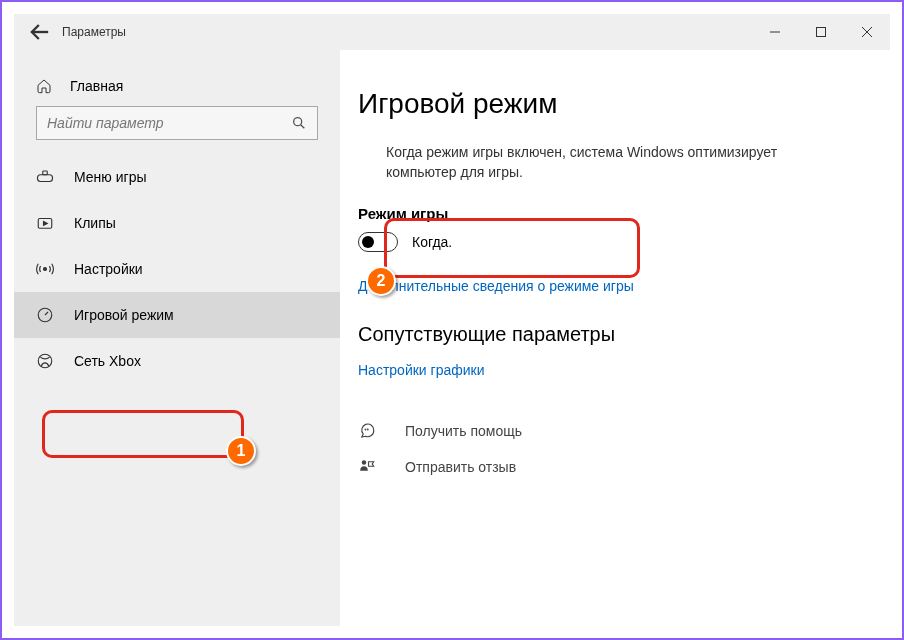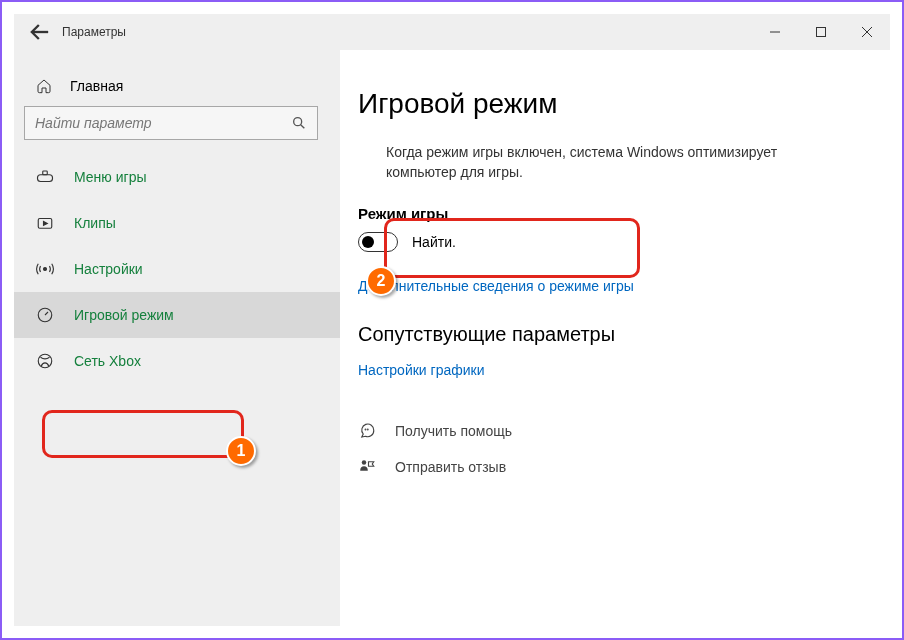--- a/index.html
+++ b/index.html
@@ -8,41 +8,41 @@
   .window { position: absolute; inset: 12px; background: #fff; display: flex; flex-direction: column; }
   .titlebar { height: 36px; display: flex; align-items: center; padding-left: 12px; background: #efefef; }
   .titlebar .back { width: 28px; height: 28px; display:flex; align-items:center; justify-content:center; }
   .titlebar .title { font-size: 12px; margin-left: 8px; color:#333; }
   .winbtns { margin-left: auto; display:flex; }
   .winbtn { width: 46px; height: 36px; display:flex; align-items:center; justify-content:center; font-size:14px; color:#333; }
   .body { flex:1; display:flex; }
   .sidebar { width: 326px; background:#efefef; padding-top: 12px; }
   .home-row { display:flex; align-items:flex-end; padding: 6px 22px; height: 38px; font-size:14px; }
   .home-row svg { width:16px; height:16px; margin-right: 18px; }
-  .search-wrap { padding: 6px 22px 14px 10px; }
+  .search-wrap { padding: 6px 22px 14px 10px; margin-left: 12px; }
   .search { width: 100%; height: 34px; border: 1px solid #a7a7a7; background:#f6f6f6; display:flex; align-items:center; padding: 0 10px; font-size:14px; color:#777; position:relative; }
   .search input { border:none; background:transparent; flex:1; font-size:14px; font-style: italic; outline:none; }
   .search input::placeholder { color:#777; font-style: italic; }
   .search-icon { position:absolute; right:10px; top:8px; color:#555; }
   .section-header { font-size: 15px; font-weight: 600; padding: 10px 22px 14px 22px; }
-  .nav-item { display:flex; align-items:center; height: 46px; padding: 0 22px; font-size:14px; color:#15803d; }
+  .nav-item { display:flex; align-items:center; height: 46px; padding: 0 22px; font-size:14px; color:#000000; }
   .nav-item svg, .nav-item .ico { width:18px; height:18px; margin-right: 20px; flex-shrink:0; }
   .nav-item.active { background:#d8d8d8; }
   .main { flex:1; padding: 38px 18px 18px 18px; }
   h1 { font-size: 28px; font-weight: 400; margin-bottom: 22px; }
   .desc { font-size: 14px; color:#333; margin-bottom: 22px; max-width: 440px; line-height:1.45;margin-left:28px; }
   .toggle-box { padding: 0 0 4px 0; }
   .toggle-label { font-size: 15px; margin-bottom: 10px; font-weight: bold; }
   .toggle-row { display:flex; align-items:center; gap:14px; }
   .toggle { width: 40px; height: 20px; border:1px solid #333; border-radius: 20px; padding:1px; display:flex; align-items:center; }
   .toggle .knob { width:12px; height:12px; border-radius:50%; background:#000; margin-left:2px; }
   .toggle-state { font-size:14px; }
   .link { font-size:14px; color:#0067c0; margin-top: 22px; display:block; }
   h2 { font-size: 20px; font-weight: 400; margin-top: 29px; margin-bottom: 16px; }
-  .help-row { display:flex; align-items:center; gap:19px; font-size:14px; color:#444; margin-top: 18px; }
+  .help-row { display:flex; align-items:center; gap:29px; font-size:14px; color:#444; margin-top: 18px; }
   .help-row svg { width:18px; height:18px; flex-shrink:0; }
 
   
   .annot { position:absolute; border: 3px solid #e1261c; border-radius: 10px; pointer-events:none; }
   .annot1 { left: 40px; top: 408px; width: 202px; height: 48px; }
   .annot2 { left: 382px; top: 216px; width: 256px; height: 60px; }
   .badge { position:absolute; width: 30px; height:30px; border-radius:50%; background:#ff6a00; border:2px solid #fff; color:#fff; font-weight:bold; font-size:16px; display:flex; align-items:center; justify-content:center; box-shadow: 2px 2px 3px rgba(0,0,0,0.35); pointer-events:none; }
   .badge1 { left: 224px; top: 434px; }
   .badge2 { left: 364px; top: 264px; }
 </style>
@@ -150,21 +150,21 @@
       <div class="main">
         <h1>Игровой режим</h1>
         <p class="desc">Когда режим игры включен, система Windows оптимизирует компьютер для игры.</p>
 
         <div class="toggle-box">
           <div class="toggle-label">Режим игры</div>
           <div class="toggle-row">
             <div class="toggle">
               <div class="knob"></div>
             </div>
-            <div class="toggle-state">Найти.</div>
+            <div class="toggle-state">Когда.</div>
           </div>
         </div>
 
         <a class="link">Дополнительные сведения о режиме игры</a>
 
         <h2>Сопутствующие параметры</h2>
         <a class="link" style="margin-top:0;">Настройки графики</a>
 
         <div class="help-row" style="margin-top:44px;">
           <svg viewBox="0 0 24 24" fill="none" stroke="#444" stroke-width="1.5">

